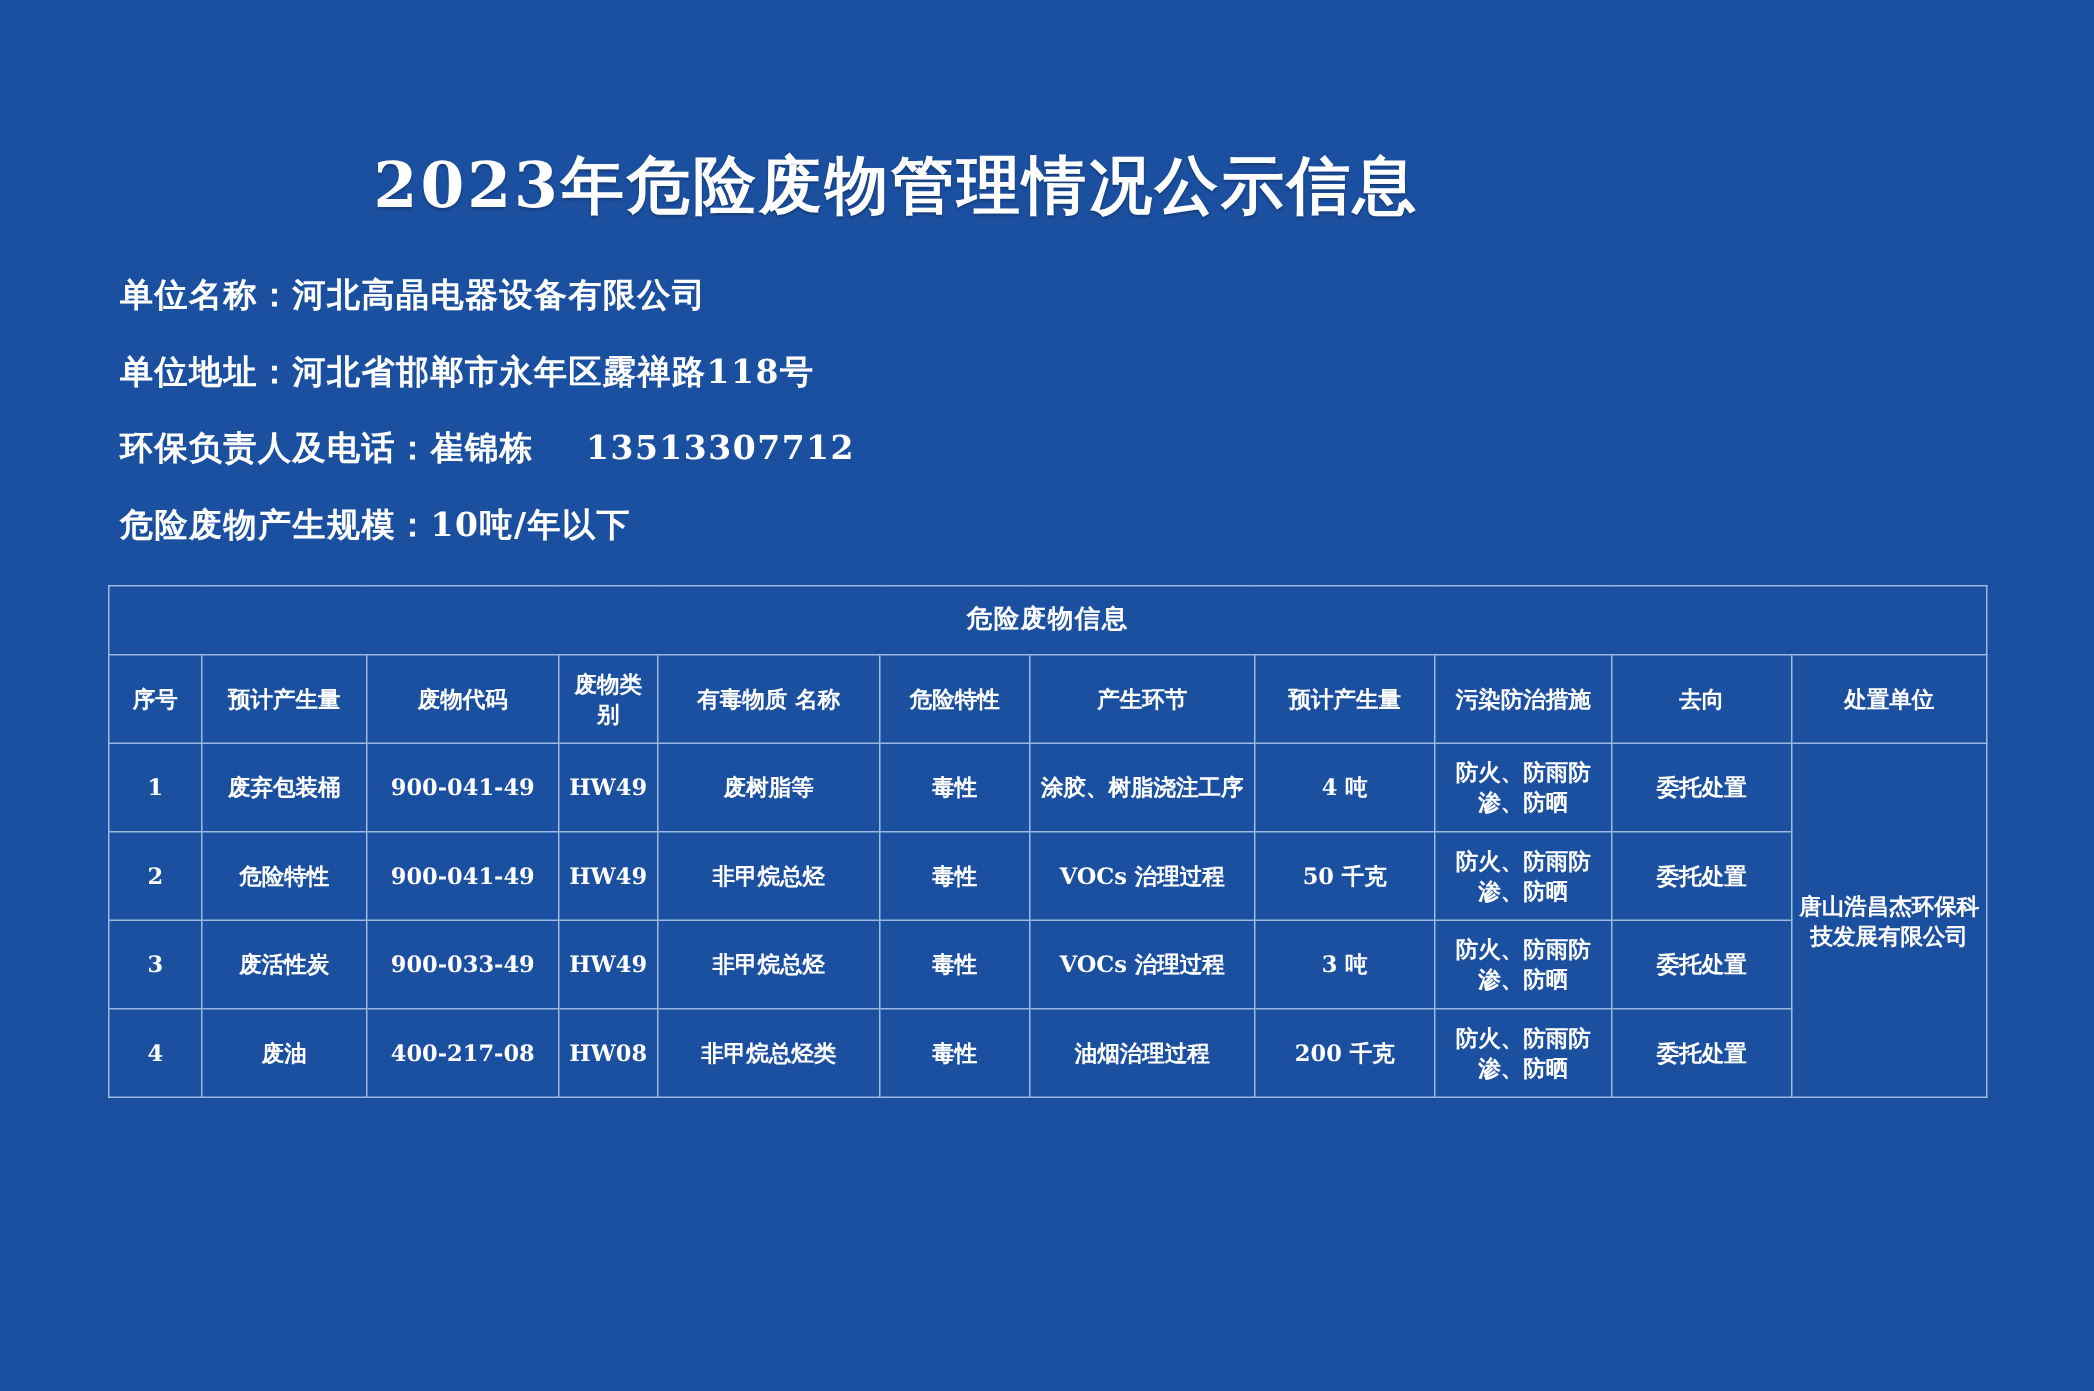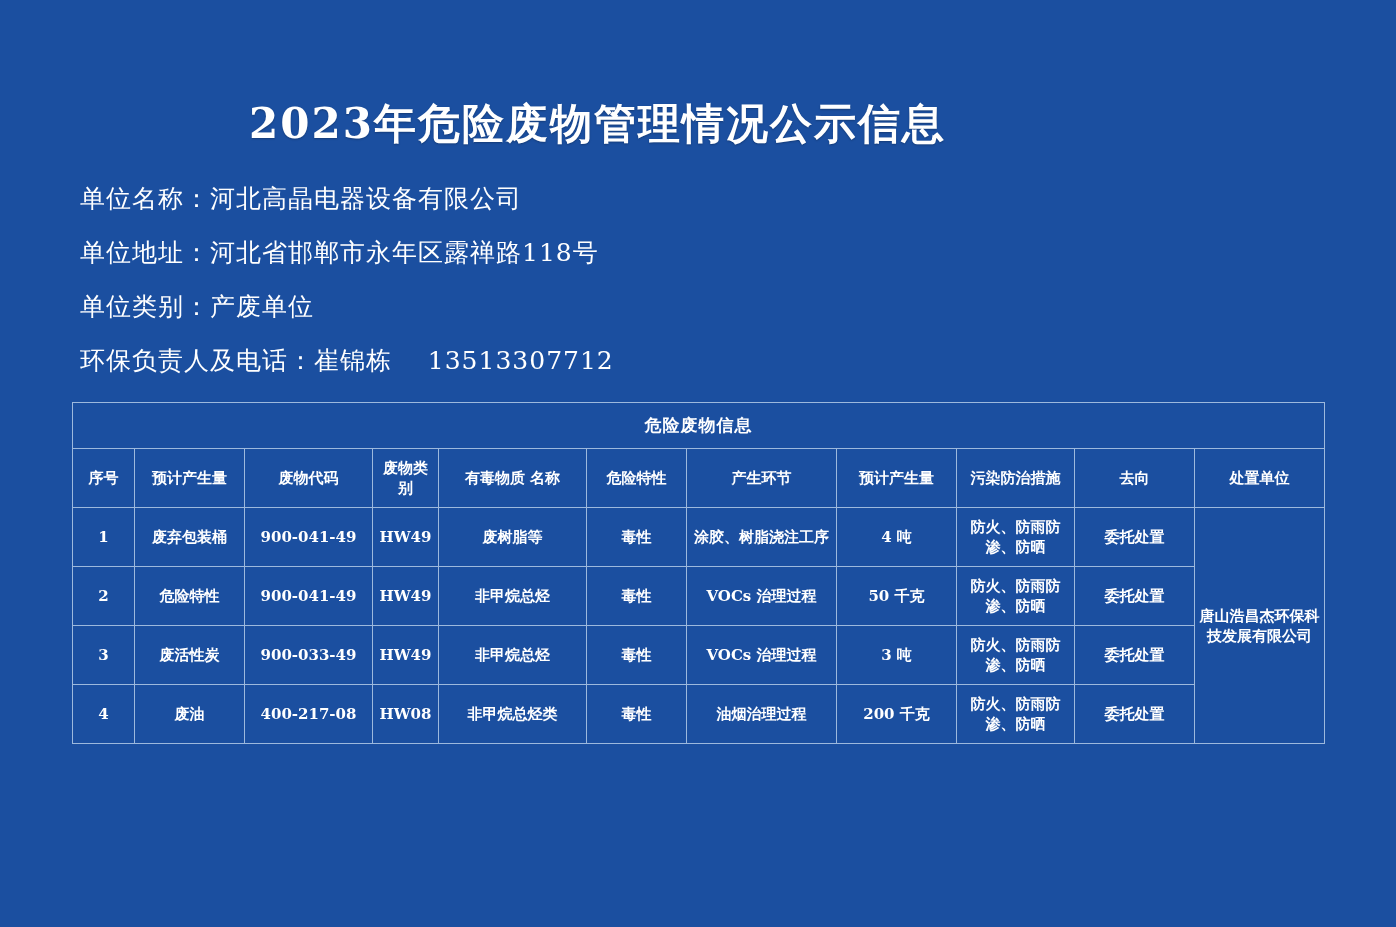--- a/index.html
+++ b/index.html
@@ -30,22 +30,22 @@
     margin: 0 0 34px 0;
     color: #ffffff;
     text-shadow: 0 1px 2px rgba(0,0,0,0.25);
   }
   .meta-list {
     margin: 0 0 0 0;
     padding: 0 0 0 0;
     list-style: none;
   }
   .meta-item {
-    font-size: 25px;
-    font-weight: normal;
+    font-size: 22px;
+    font-weight: bold;
     line-height: 1.0;
     margin: 0 0 29px 0;
     padding-left: 8px;
     letter-spacing: 1px;
     white-space: pre;
   }
   .table-wrap {
     margin-top: 14px;
   }
   table.hw {
@@ -93,22 +93,22 @@
 </head>
 <body>
 
 <div class="page">
 
   <h1 class="doc-title">2023年危险废物管理情况公示信息</h1>
 
   <ul class="meta-list">
     <li class="meta-item"><span>单位名称：</span><span>河北高晶电器设备有限公司</span></li>
     <li class="meta-item"><span>单位地址：</span><span>河北省邯郸市永年区露禅路118号</span></li>
-    <li class="meta-item"><span>单位类别：</span><span>产废单位</span></li>
     <li class="meta-item"><span>环保负责人及电话：</span><span>崔锦栋    13513307712</span></li>
+    <li class="meta-item"><span>危险废物产生规模：</span><span>10吨/年以下</span></li>
   </ul>
 
   <div class="table-wrap">
     <table class="hw">
       <colgroup>
         <col class="col-1">
           <col class="col-2">
           <col class="col-3">
           <col class="col-4">
           <col class="col-5">

